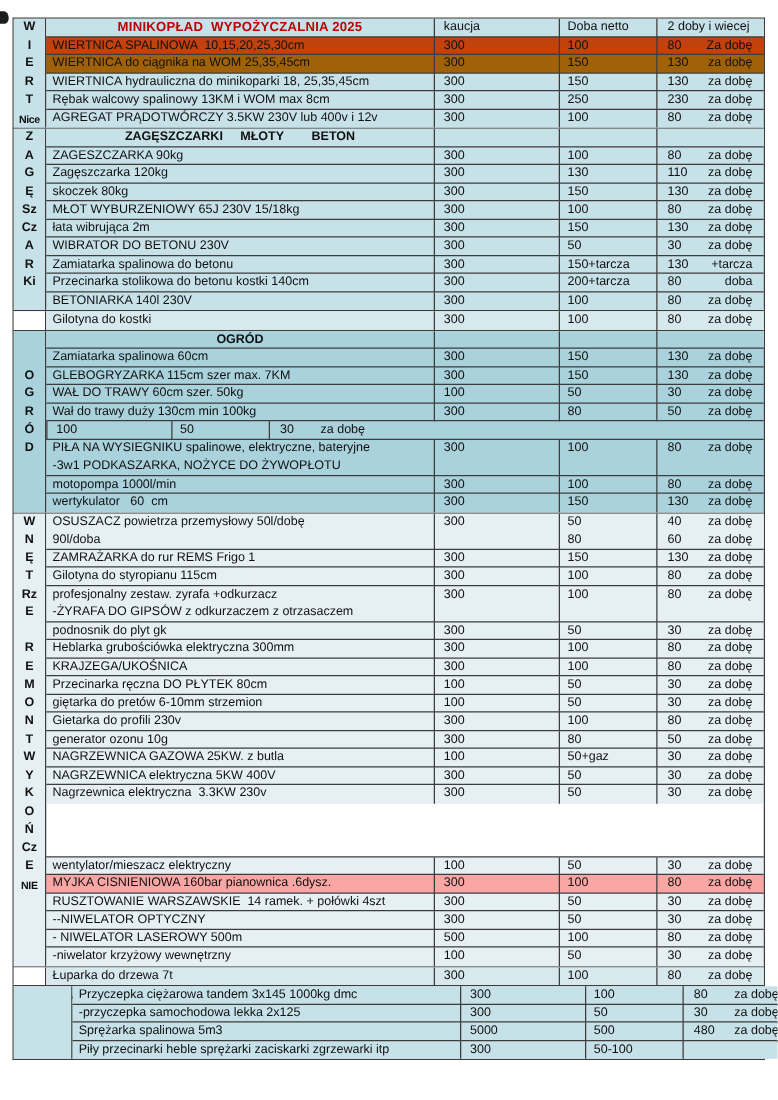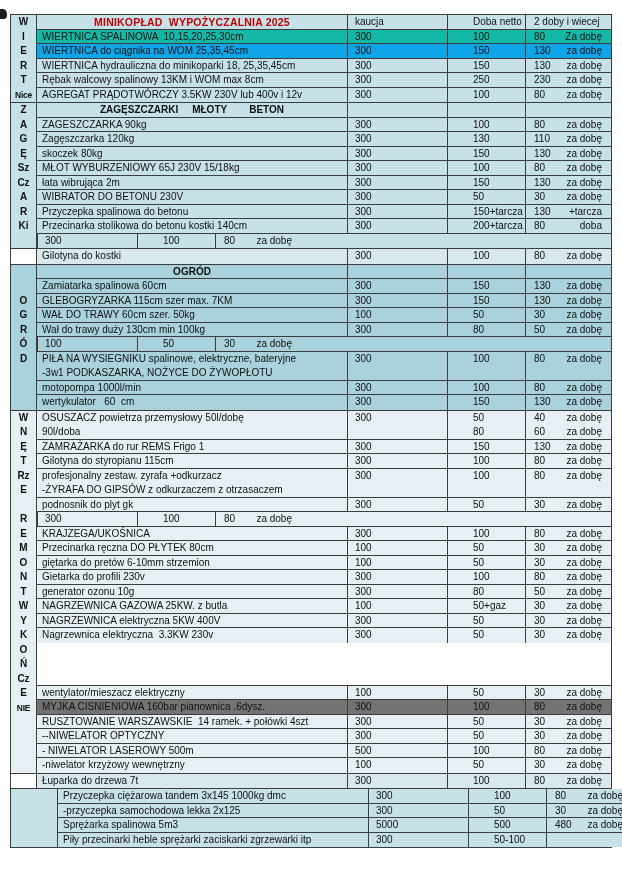--- a/index.html
+++ b/index.html
@@ -11,21 +11,21 @@
   .section:first-child{border-top:none;}
   .lblcol{width:26px;box-sizing:border-box;border-right:1px solid var(--bc);flex:0 0 26px;}
   .lbl-line{height:14.5px;line-height:14.5px;text-align:center;font-weight:bold;font-size:10px;color:#101010;white-space:pre;}
   .lbl-line.small{font-size:8.5px;letter-spacing:-0.3px;}
   .rows{flex:1 1 auto;}
   .row{display:flex;box-shadow:0 -1px 0 0 var(--bc);}
   .row:first-child{box-shadow:none;}
   .cell{box-sizing:border-box;overflow:hidden;}
   .c-item{width:310px;flex:0 0 310px;padding-left:5px;}
   .c-k{width:100px;flex:0 0 100px;border-left:1px solid var(--bc);padding-left:7px;}
-  .c-d{width:78px;flex:0 0 78px;border-left:1px solid var(--bc);padding-left:25px;}
+  .c-d{width:78px;flex:0 0 78px;border-left:1px solid var(--bc);padding-left:6px;}
   .c-p2{width:86px;flex:0 0 86px;border-left:1px solid var(--bc);}
   .ln{height:14.5px;line-height:14.5px;font-size:10px;color:#101010;white-space:pre;}
   .c-p2 .ln{display:flex;justify-content:space-between;padding:0 9px 0 8px;}
   .c-item .center{text-align:center;font-weight:bold;padding-right:5px;}
   .title-text{font-weight:bold;font-size:10.5px;letter-spacing:0.2px;}
   .head-text{font-size:10px;}
   .footer{position:absolute;left:24px;top:805px;width:596px;font-size:10px;color:#101010;white-space:nowrap;letter-spacing:0.05px;}
 </style>
 </head>
 <body>
@@ -50,35 +50,35 @@
             <div class="cell c-k">
               <div class="ln head-text">kaucja</div>
             </div>
             <div class="cell c-d">
               <div class="ln head-text">Doba netto</div>
             </div>
             <div class="cell c-p2">
               <div class="ln head-text" style="justify-content: flex-start;">2 doby i wiecej</div>
             </div>
           </div>
-          <div class="row" style="background: #14b8a6; height: 14.5px;">
+          <div class="row" style="background: #c2410c; height: 14.5px;">
             <div class="cell c-item">
               <div class="ln">WIERTNICA SPALINOWA  10,15,20,25,30cm</div>
             </div>
             <div class="cell c-k">
               <div class="ln">300</div>
             </div>
             <div class="cell c-d">
               <div class="ln">100</div>
             </div>
             <div class="cell c-p2">
               <div class="ln"><span>80</span><span>Za dobę</span></div>
             </div>
           </div>
-          <div class="row" style="background: #0ea5e9; height: 14.5px;">
+          <div class="row" style="background: #a16207; height: 14.5px;">
             <div class="cell c-item">
               <div class="ln">WIERTNICA do ciągnika na WOM 25,35,45cm</div>
             </div>
             <div class="cell c-k">
               <div class="ln">300</div>
             </div>
             <div class="cell c-d">
               <div class="ln">150</div>
             </div>
             <div class="cell c-p2">
@@ -234,21 +234,21 @@
             </div>
             <div class="cell c-d">
               <div class="ln">50</div>
             </div>
             <div class="cell c-p2">
               <div class="ln"><span>30</span><span>za dobę</span></div>
             </div>
           </div>
           <div class="row" style="background: rgb(199, 225, 233); height: 14.5px;">
             <div class="cell c-item">
-              <div class="ln">Przyczepka spalinowa do betonu</div>
+              <div class="ln">Zamiatarka spalinowa do betonu</div>
             </div>
             <div class="cell c-k">
               <div class="ln">300</div>
             </div>
             <div class="cell c-d">
               <div class="ln">150+tarcza</div>
             </div>
             <div class="cell c-p2">
               <div class="ln"><span>130</span><span>+tarcza</span></div>
             </div>
@@ -261,20 +261,23 @@
               <div class="ln">300</div>
             </div>
             <div class="cell c-d">
               <div class="ln">200+tarcza</div>
             </div>
             <div class="cell c-p2">
               <div class="ln"><span>80</span><span>doba</span></div>
             </div>
           </div>
           <div class="row" style="background: rgb(199, 225, 233); height: 14.5px;">
+            <div class="cell c-item">
+              <div class="ln">BETONIARKA 140l 230V</div>
+            </div>
             <div class="cell c-k">
               <div class="ln">300</div>
             </div>
             <div class="cell c-d">
               <div class="ln">100</div>
             </div>
             <div class="cell c-p2">
               <div class="ln"><span>80</span><span>za dobę</span></div>
             </div>
           </div>
@@ -533,20 +536,23 @@
               <div class="ln">300</div>
             </div>
             <div class="cell c-d">
               <div class="ln">50</div>
             </div>
             <div class="cell c-p2">
               <div class="ln"><span>30</span><span>za dobę</span></div>
             </div>
           </div>
           <div class="row" style="background: rgb(230, 240, 244); height: 14.5px;">
+            <div class="cell c-item">
+              <div class="ln">Heblarka grubościówka elektryczna 300mm</div>
+            </div>
             <div class="cell c-k">
               <div class="ln">300</div>
             </div>
             <div class="cell c-d">
               <div class="ln">100</div>
             </div>
             <div class="cell c-p2">
               <div class="ln"><span>80</span><span>za dobę</span></div>
             </div>
           </div>
@@ -669,21 +675,21 @@
             <div class="cell c-k">
               <div class="ln">100</div>
             </div>
             <div class="cell c-d">
               <div class="ln">50</div>
             </div>
             <div class="cell c-p2">
               <div class="ln"><span>30</span><span>za dobę</span></div>
             </div>
           </div>
-          <div class="row" style="background: #737373; height: 14.5px;">
+          <div class="row" style="background: #fca5a5; height: 14.5px;">
             <div class="cell c-item">
               <div class="ln">MYJKA CISNIENIOWA 160bar pianownica .6dysz.</div>
             </div>
             <div class="cell c-k">
               <div class="ln">300</div>
             </div>
             <div class="cell c-d">
               <div class="ln">100</div>
             </div>
             <div class="cell c-p2">

